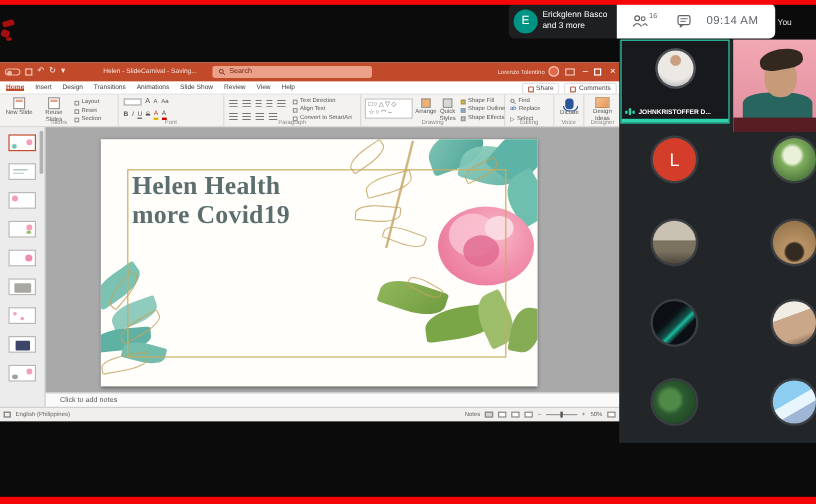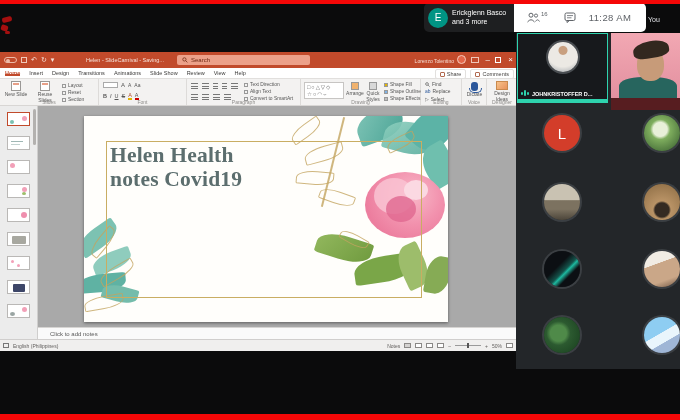--- a/index.html
+++ b/index.html
@@ -153,21 +153,21 @@
         <path d="M9.5 9.5 q2 -3.4 4 0" fill="none" stroke="#5f6368" stroke-width="0.9"></path>
       </svg>
       <span class="sup">16</span>
     </div>
     <svg width="12" height="11" viewBox="0 0 12 11" style="margin-left:16px;">
       <rect x="1" y="1" width="10" height="7.5" rx="1.5" fill="none" stroke="#5f6368" stroke-width="1"></rect>
       <path d="M3 8.5 L3 10.5 L5.5 8.5" fill="none" stroke="#5f6368" stroke-width="1"></path>
       <line x1="3" y1="3.6" x2="9" y2="3.6" stroke="#5f6368" stroke-width="0.8"></line>
       <line x1="3" y1="5.8" x2="7.5" y2="5.8" stroke="#5f6368" stroke-width="0.8"></line>
     </svg>
-    <span class="time">11:28 AM</span>
+    <span class="time">09:14 AM</span>
   </div>
   <div class="you-label">You</div>
 
   <div class="ppt">
     <div class="ttl">
       <div class="qat">
         <span class="autosave"></span>
         <span class="savebox"></span>
         <span class="qicon">↶</span>
         <span class="qicon">↻</span>
@@ -417,21 +417,21 @@
               <span class="lf" style="left:8px;top:136px;width:40px;height:18px;transform:rotate(-20deg);background:#8fccbd;"></span>
               <span class="lf" style="left:-6px;top:158px;width:48px;height:18px;transform:rotate(-5deg);background:#5fb2a3;"></span>
               <span class="lf" style="left:18px;top:170px;width:36px;height:16px;transform:rotate(15deg);background:#74bcab;"></span>
               <span class="lo" style="left:2px;top:120px;width:34px;height:12px;transform:rotate(-50deg);"></span>
               <span class="lo" style="left:14px;top:150px;width:38px;height:13px;transform:rotate(-30deg);"></span>
               <span class="lo" style="left:0;top:180px;width:40px;height:13px;transform:rotate(-10deg);"></span>
             </div>
             <div class="frame"></div>
             <div class="s-title">
               <div>Helen Health</div>
-              <div>notes Covid19</div>
+              <div>more Covid19</div>
             </div>
           </div>
         </div>
         <div class="notes">
           <span>Click to add notes</span>
         </div>
       </div>
     </div>
 
     <div class="sbar">

